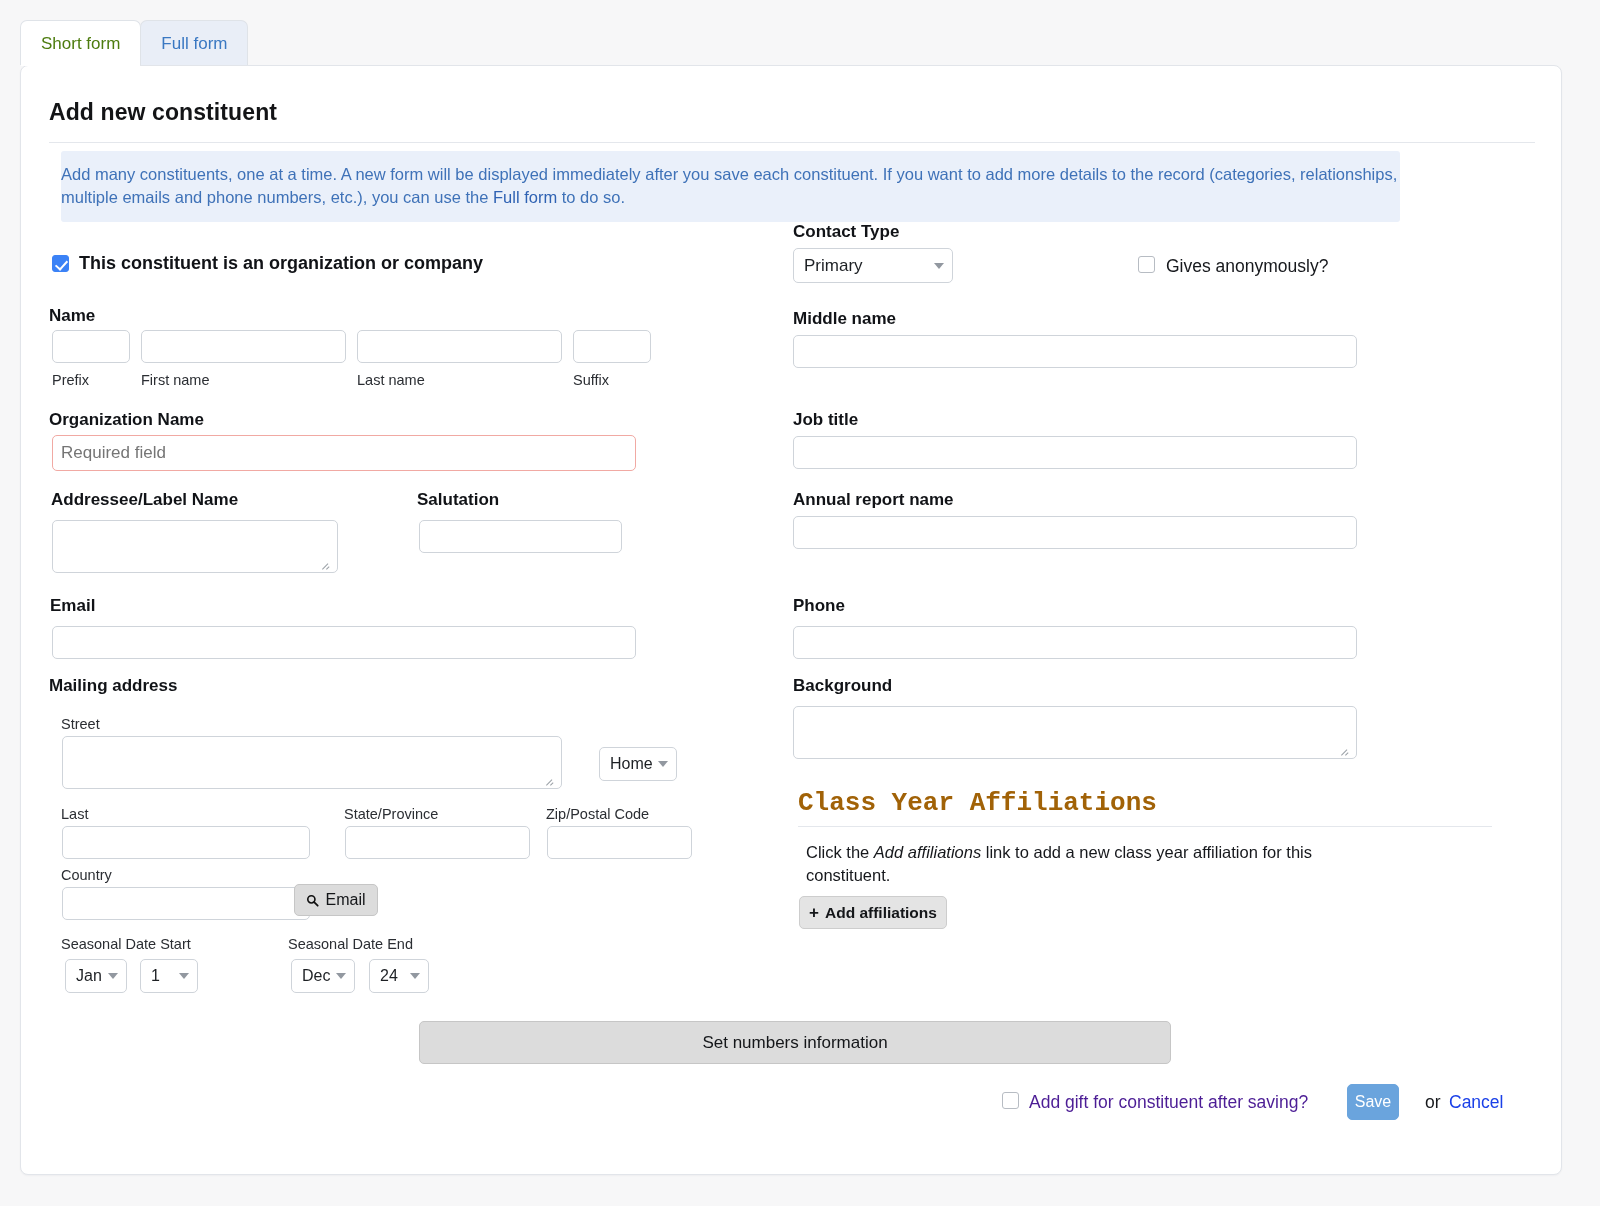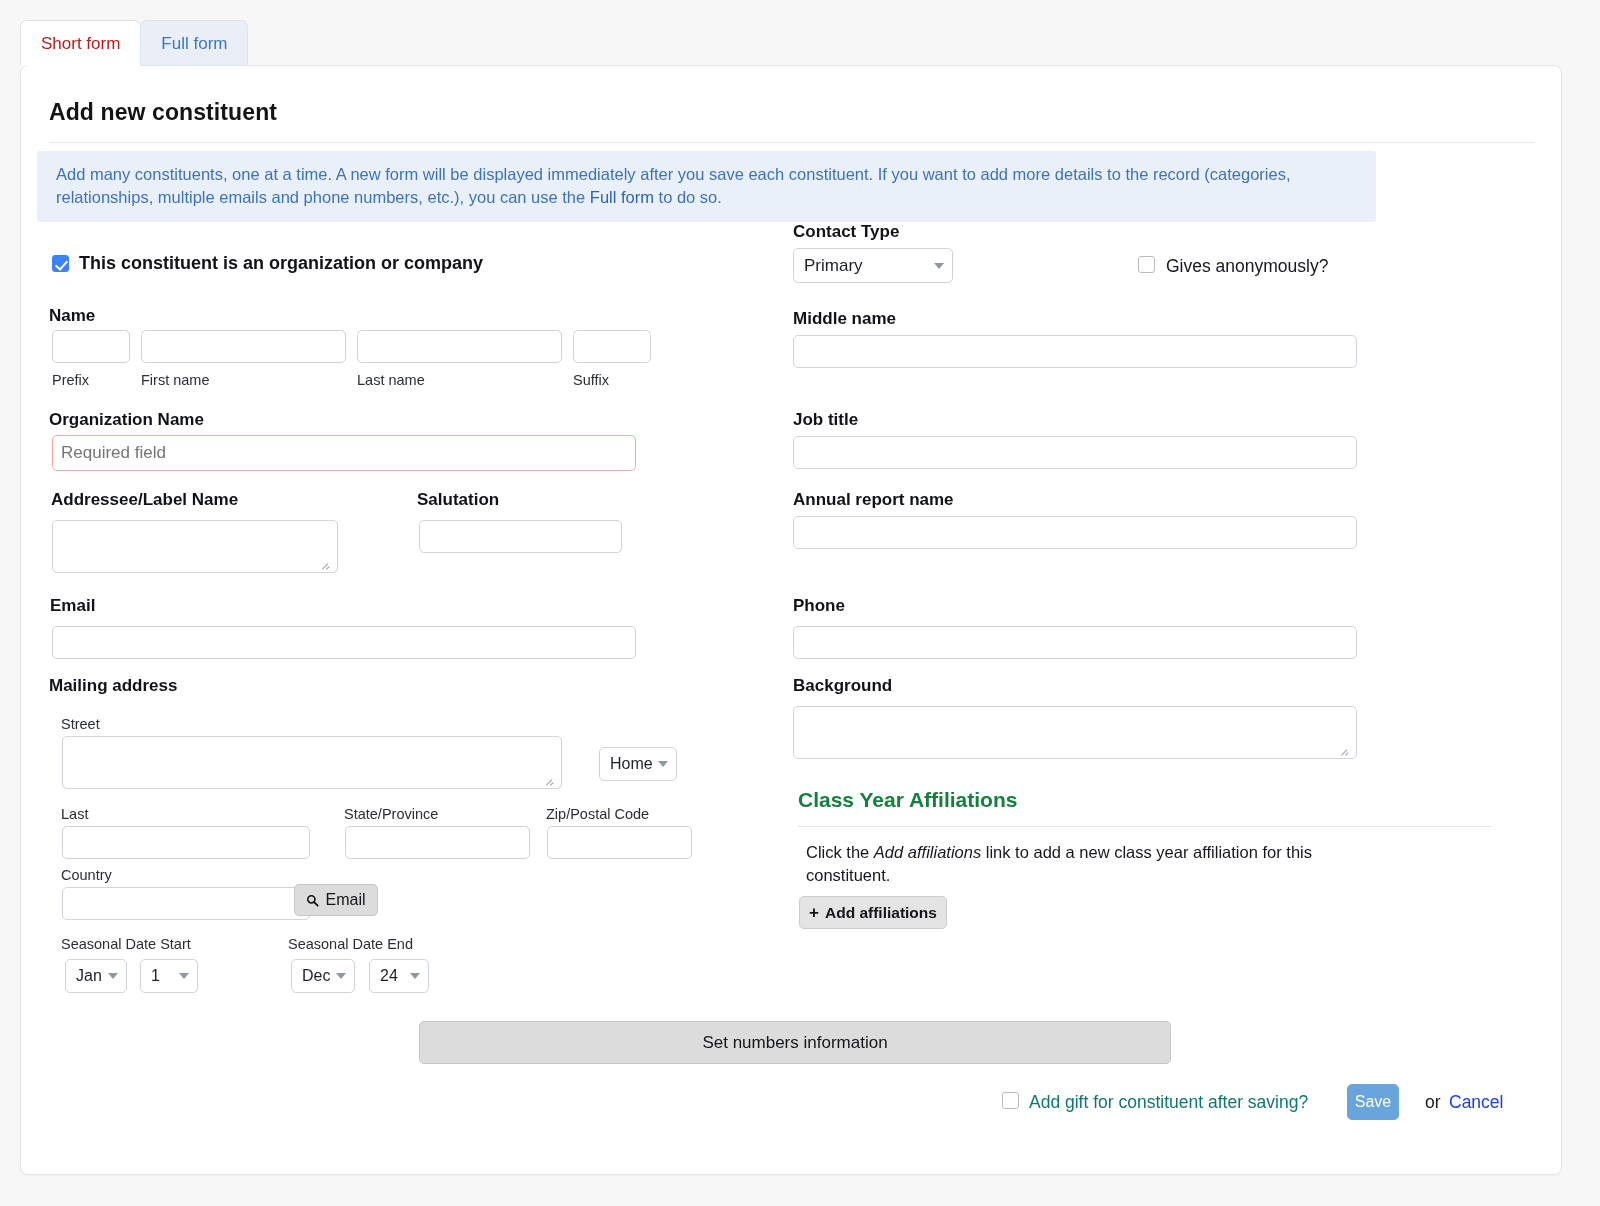--- a/index.html
+++ b/index.html
@@ -24,21 +24,21 @@
     border: 1px solid #dfe3e8;
     border-bottom: none;
     border-radius: 7px 7px 0 0;
     background: #e9eef7;
     color: #3a78c2;
     cursor: pointer;
     position: relative;
   }
   .tab.active {
     background: #ffffff;
-    color: #b91c1c;
+    color: #4d7c0f;
     z-index: 2;
   }
   .tab.active::after {
     content: ""; position: absolute; left: 0; right: 0; bottom: -1px;
     height: 2px; background: #ffffff;
   }
   .tab + .tab { margin-left: -1px; }
 
   .card {
     position: absolute;
@@ -57,22 +57,22 @@
     position: absolute; left: 28px; top: 33px;
     font-size: 23px; font-weight: bold; color: #131416;
     letter-spacing: .1px;
   }
   .title-rule {
     position: absolute; left: 28px; top: 76px; width: 1486px;
     height: 1px; background: #e4e7ec;
   }
 
   .banner {
-    position: absolute; left: 16px; top: 85px;
-    width: 1339px; padding: 12px 19px;
+    position: absolute; left: 40px; top: 85px;
+    width: 1339px; padding: 12px 0;
     background: #eaf0fa;
     color: #3f72b8;
     font-size: 16.5px; line-height: 1.42;
     border-radius: 3px;
   }
   .banner a { color: #2f62b3; text-decoration: none; }
 
   
   .lbl-strong {
     position: absolute; font-size: 17px; font-weight: bold; color: #111317;
@@ -153,22 +153,22 @@
   .save-btn {
     position: absolute;
     background: #6aa4dd; border: 1px solid #6aa4dd;
     color: #fff; font-size: 16px; border-radius: 5px;
     display: flex; align-items: center; justify-content: center;
     cursor: pointer;
   }
   .link { color: #1a40e8; cursor: pointer; }
 
   .sec-head {
-    position: absolute; font-size: 21px; font-weight: bold;
-    color: #15803d; white-space: nowrap;
+    position: absolute; font-size: 26px; font-weight: bold;
+    color: #a16207; white-space: nowrap; font-family: Liberation Mono, monospace;
   }
   .sec-rule { position: absolute; height: 1px; background: #e4e7ec; }
 
   .sec-text {
     position: absolute; font-size: 16.5px; color: #16181c; line-height: 1.42;
   }
   .sec-text em { font-style: italic; }
 
   .req-text {
     color: #f4685e;
@@ -320,21 +320,21 @@
     <div class="btn-grey lite" style="left:778px; top:830px; width:148px; height:33px; gap:6px;">
       <span style="font-weight:bold; font-size:17px; line-height:1;">+</span>
       <span style="font-weight:bold; font-size:15.5px;">Add affiliations</span>
     </div>
 
     <div class="btn-grey" style="left:398px; top:955px; width:752px; height:43px; font-size:17px;">
       <span>Set numbers information</span>
     </div>
 
     <div class="cb" style="left:981px; top:1026px;"></div>
-    <div class="lbl-small" style="left:1008px; top:1026px; font-size:17.5px; color:#0f766e;">Add gift for constituent after saving?</div>
+    <div class="lbl-small" style="left:1008px; top:1026px; font-size:17.5px; color:#4c1d95;">Add gift for constituent after saving?</div>
 
     <div class="save-btn" style="left:1326px; top:1018px; width:52px; height:36px;">
       <span>Save</span>
     </div>
     <div class="lbl-small" style="left:1404px; top:1026px; font-size:17.5px; color:#16181c;">or</div>
     <div class="lbl-small link" style="left:1428px; top:1026px; font-size:17.5px;">Cancel</div>
 
    </div>
   </div>
 </div>

